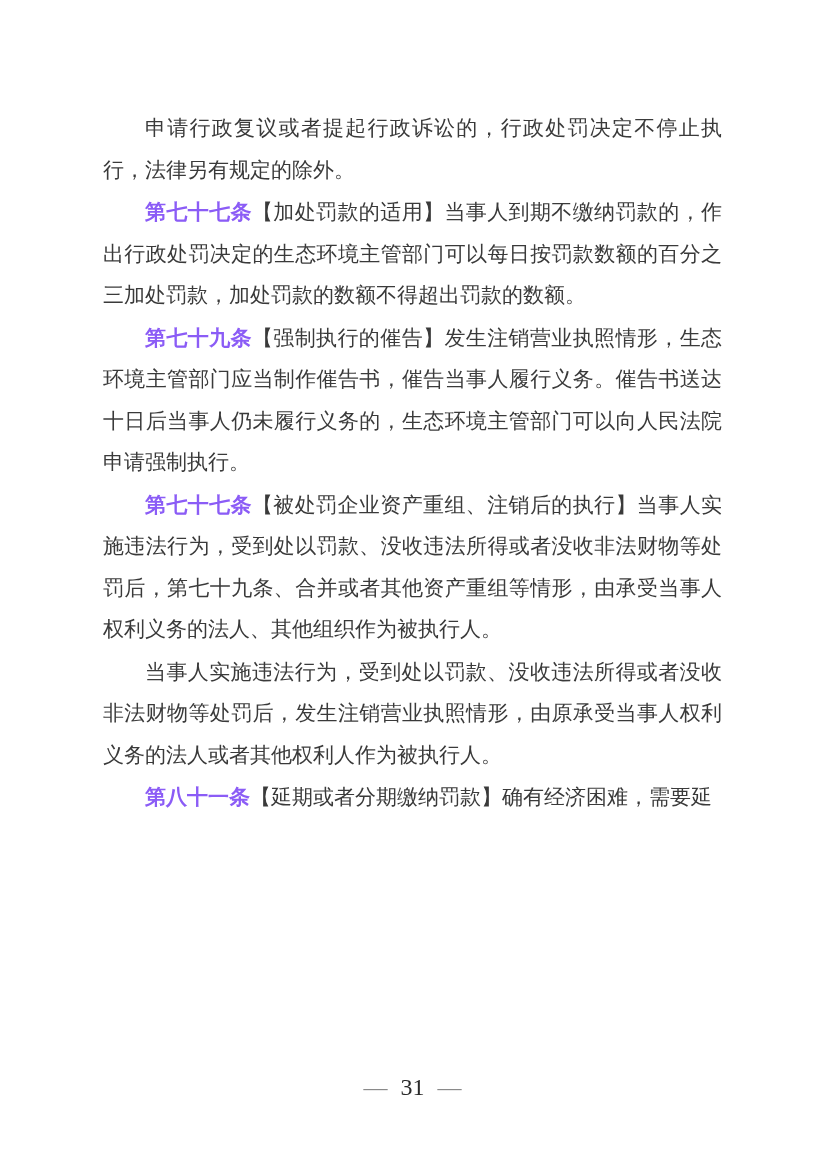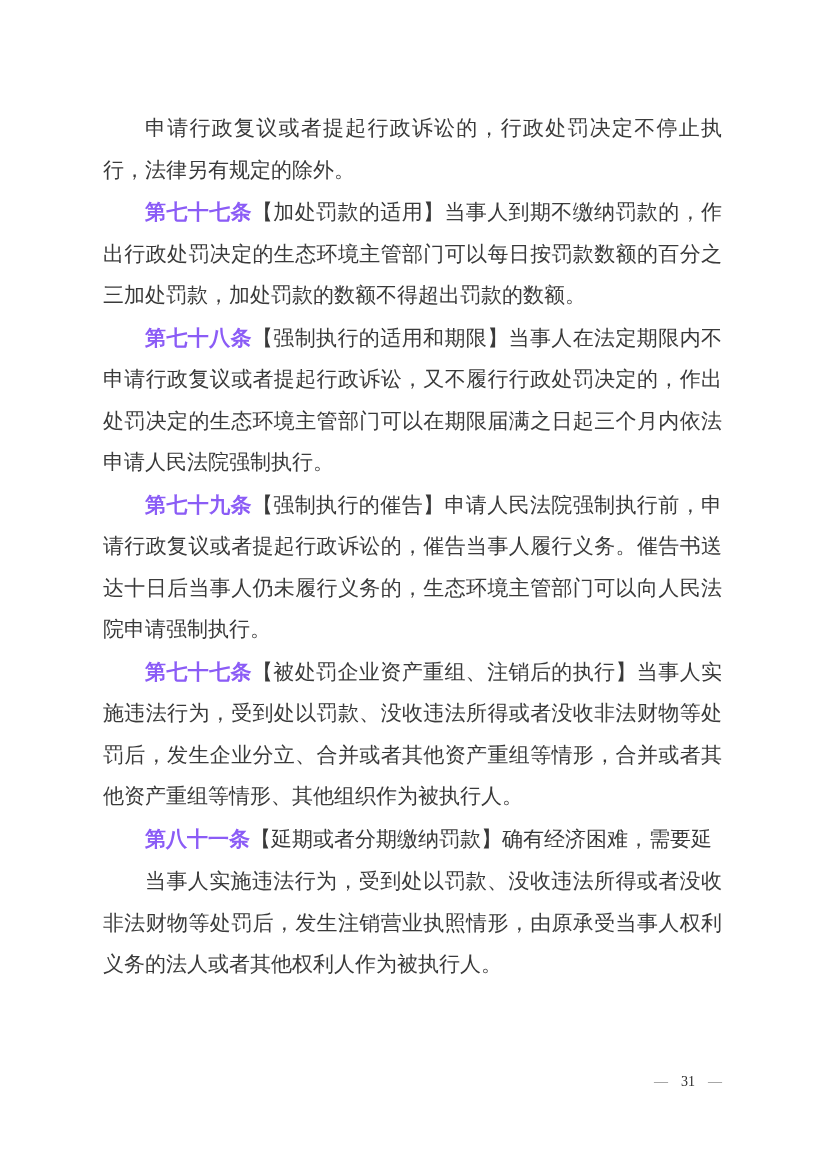--- a/index.html
+++ b/index.html
@@ -35,22 +35,22 @@
   .art {
     font-family: "Liberation Sans", "DejaVu Sans", sans-serif;
     font-weight: 700;
     color: #8b5cf6;
   }
   .pagefoot {
     position: absolute;
     left: 103px;
     top: 1074px;
     width: 619px;
-    text-align: right;
-    font-size: 14px;
+    text-align: center;
+    font-size: 24px;
     color: #2a2a2a;
     white-space: nowrap;
   }
   .pagefoot .dash {
     color: #8a8a8a;
     font-weight: 400;
   }
   .pagefoot .pagenum {
     display: inline-block;
     margin: 0 13px;
@@ -61,30 +61,29 @@
 <body>
 
 <div class="page">
 
   <main class="content">
 
     <p class="para"><b class="art"></b><span>申请行政复议或者提起行政诉讼的，行政处罚决定不停止执行，法律另有规定的除外。</span></p>
 
     <p class="para"><b class="art">第七十七条</b><span>【加处罚款的适用】当事人到期不缴纳罚款的，作出行政处罚决定的生态环境主管部门可以每日按罚款数额的百分之三加处罚款，加处罚款的数额不得超出罚款的数额。</span></p>
 
-    <p class="para"><b class="art">第七十八条</b><span>【强制执行的适用和期限】当事人在法定期限内不申请行政复议或者提起行政诉讼，又不履行行政处罚决定的，作出处罚决定的生态环境主管部门可以在期限届满之日起三个月内依法申请人民法院强制执行。</span></p>
 
 
-    <p class="para"><b class="art">第七十九条</b><span>【强制执行的催告】申请人民法院强制执行前，申请行政复议或者提起行政诉讼的，催告当事人履行义务。催告书送达十日后当事人仍未履行义务的，生态环境主管部门可以向人民法院申请强制执行。</span></p>
+    <p class="para"><b class="art">第七十九条</b><span>【强制执行的催告】发生注销营业执照情形，生态环境主管部门应当制作催告书，催告当事人履行义务。催告书送达十日后当事人仍未履行义务的，生态环境主管部门可以向人民法院申请强制执行。</span></p>
 
-    <p class="para"><b class="art">第七十七条</b><span>【被处罚企业资产重组、注销后的执行】当事人实施违法行为，受到处以罚款、没收违法所得或者没收非法财物等处罚后，发生企业分立、合并或者其他资产重组等情形，合并或者其他资产重组等情形、其他组织作为被执行人。</span></p>
+    <p class="para"><b class="art">第七十七条</b><span>【被处罚企业资产重组、注销后的执行】当事人实施违法行为，受到处以罚款、没收违法所得或者没收非法财物等处罚后，第七十九条、合并或者其他资产重组等情形，由承受当事人权利义务的法人、其他组织作为被执行人。</span></p>
+
+    <p class="para"><b class="art"></b><span>当事人实施违法行为，受到处以罚款、没收违法所得或者没收非法财物等处罚后，发生注销营业执照情形，由原承受当事人权利义务的法人或者其他权利人作为被执行人。</span></p>
 
     <p class="para"><b class="art">第八十一条</b><span>【延期或者分期缴纳罚款】确有经济困难，需要延</span></p>
-
-    <p class="para"><b class="art"></b><span>当事人实施违法行为，受到处以罚款、没收违法所得或者没收非法财物等处罚后，发生注销营业执照情形，由原承受当事人权利义务的法人或者其他权利人作为被执行人。</span></p>
 
   </main>
 
   <footer class="pagefoot">
     <span class="dash">—</span><span class="pagenum">31</span><span class="dash">—</span>
   </footer>
 
 </div>
 
 </body></html>

